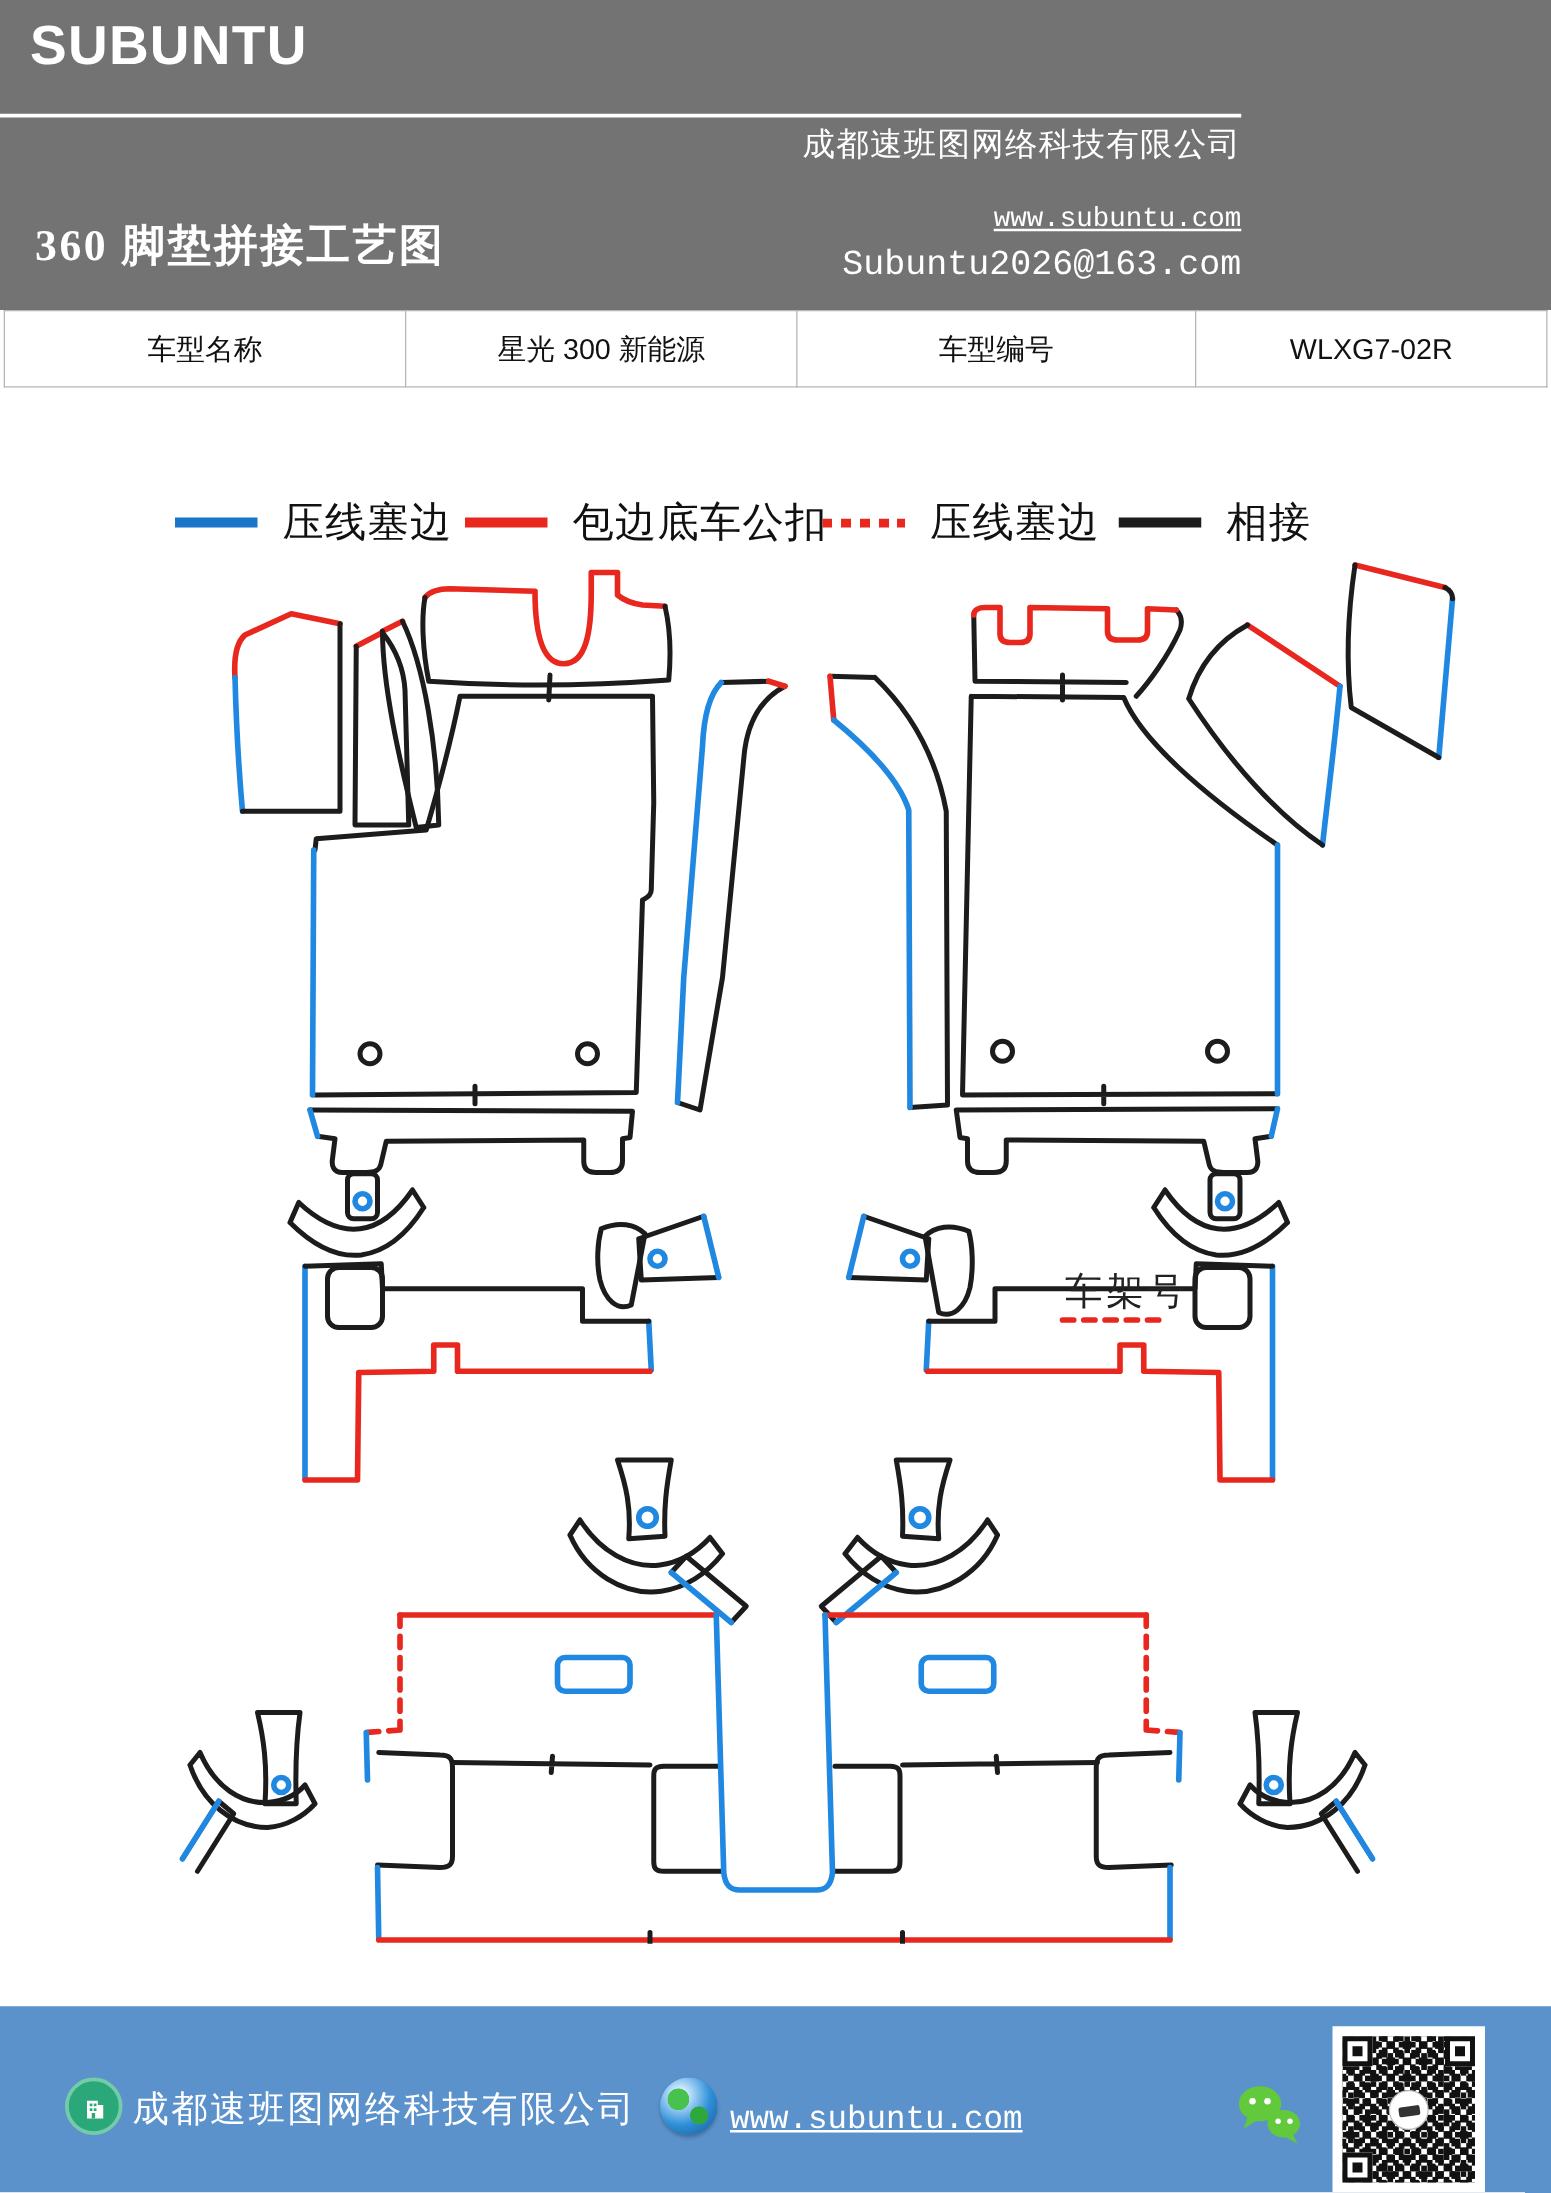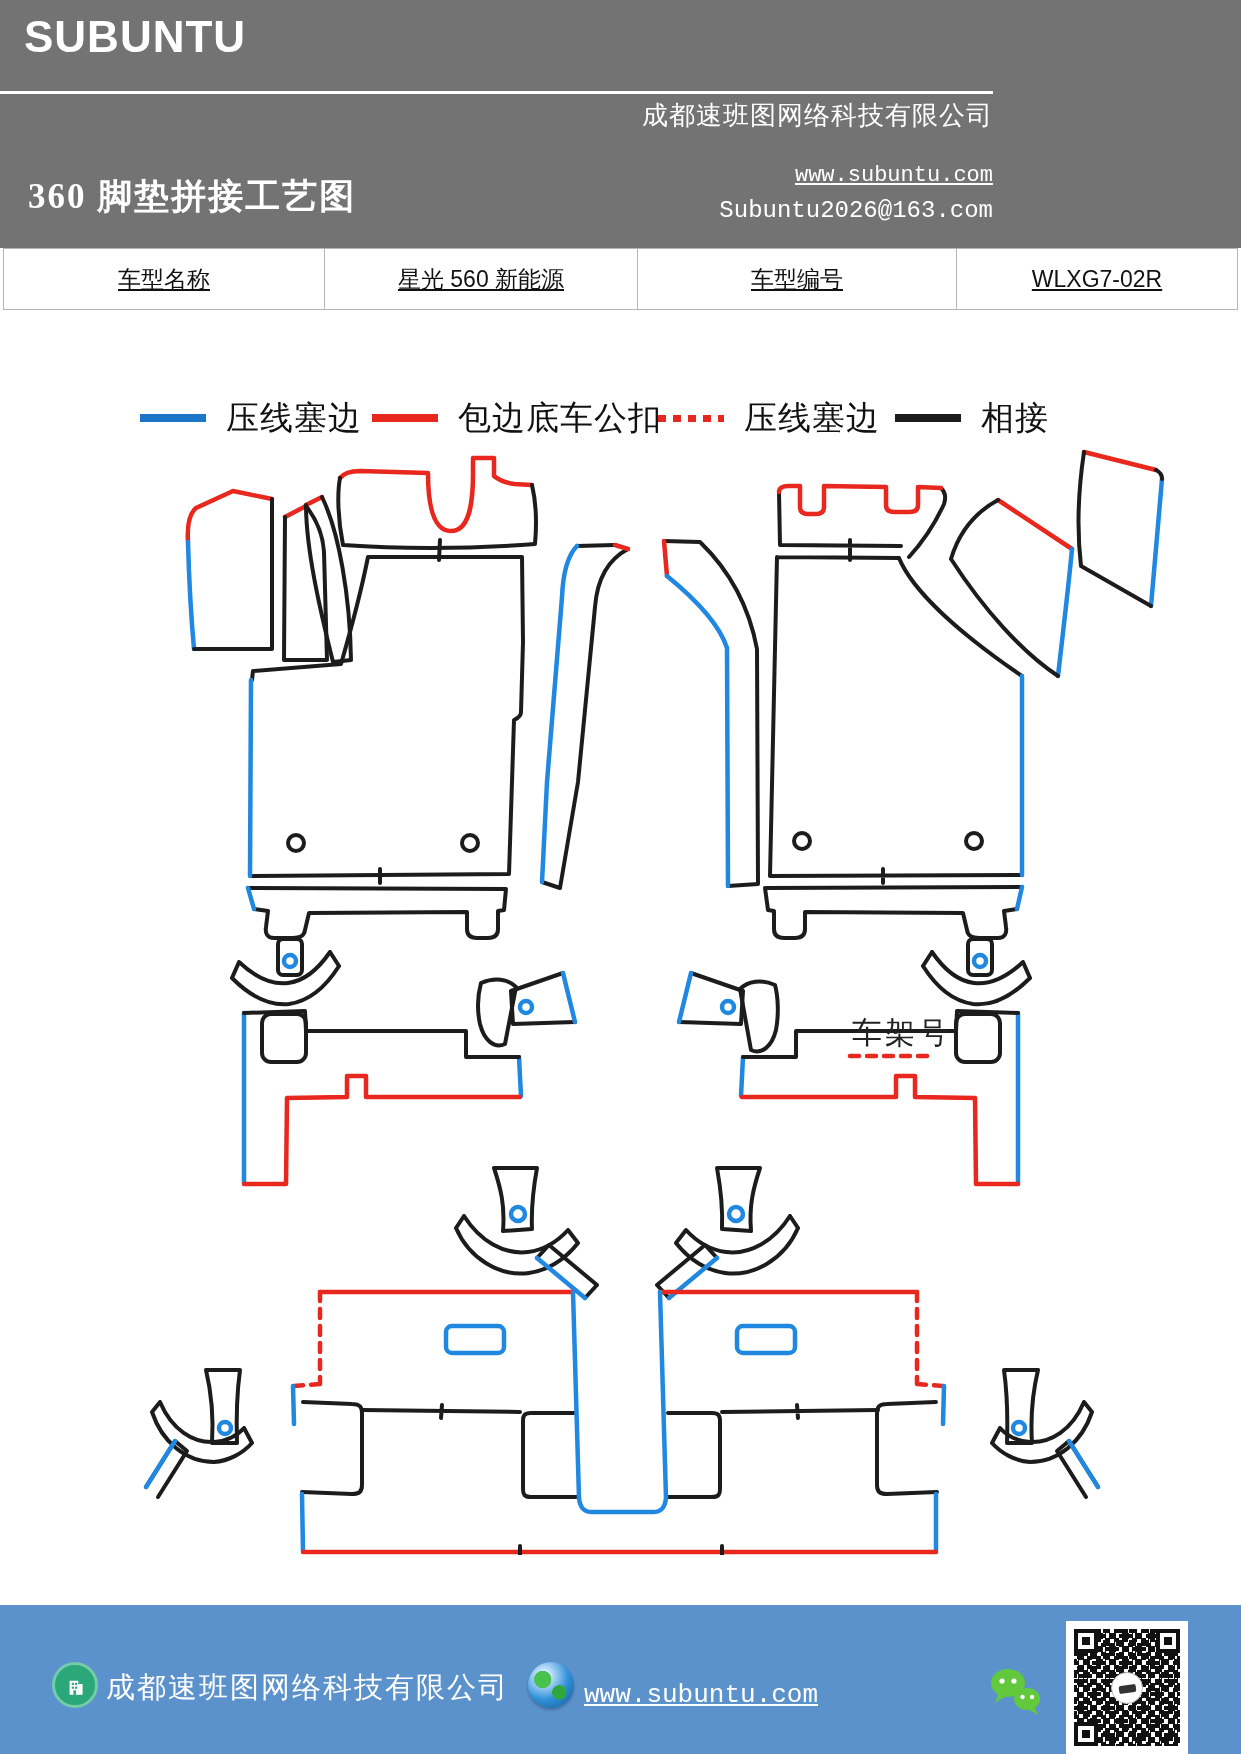--- a/index.html
+++ b/index.html
@@ -8,26 +8,26 @@
   
   .header{position:absolute;left:0;top:0;width:1241px;height:248px;background:#737373;}
   .logo{position:absolute;left:24px;top:12px;font-size:44px;font-weight:800;color:#fff;
         letter-spacing:1px;font-family:"Liberation Sans",sans-serif;}
   .hline{position:absolute;left:0;top:91px;width:993px;height:3px;background:#fff;}
   .doc-title{position:absolute;left:28px;top:132px;font-size:35px;font-weight:600;color:#fff;
         font-family:"Liberation Serif",serif;letter-spacing:2px;margin-top:41px;}
   .head-right{position:absolute;top:98px;right:248px;text-align:right;color:#fff;}
   .head-company{font-size:26px;font-family:"Liberation Serif",serif;letter-spacing:1px;margin-bottom:30px;}
   .head-site{font-size:22px;font-family:"Liberation Mono",monospace;text-decoration:underline;margin-bottom:9px;}
-  .head-mail{font-size:24px;font-family:"Liberation Mono",monospace;}
+  .head-mail{font-size:28px;font-family:"Liberation Mono",monospace;}
   .sop{position:absolute;left:1038px;top:70px;font-size:80px;font-weight:800;color:#fff;letter-spacing:3px;}
   
   .info-table{position:absolute;left:3px;top:248px;width:1235px;border-collapse:collapse;table-layout:fixed;}
   .info-table td{border:1px solid #b5b5b5;height:58px;text-align:center;vertical-align:middle;
-        font-size:23px;color:#111;background:#fff;text-decoration:underline;}
+        font-size:23px;color:#111;background:#fff;}
   .c1{width:318px}.c2{width:310px}.c3{width:316px}.c4{width:auto}
   
   .legend-item{position:absolute;top:402px;display:flex;align-items:center;height:32px;}
   .sw{width:66px;height:8px;margin-right:20px;flex:0 0 auto;}
   .sw-blue{background:#1b75c8;}
   .sw-red{background:#e8281e;}
   .sw-dash{height:7px;background:repeating-linear-gradient(90deg,#e8281e 0 8px,transparent 8px 15px);}
   .sw-black{background:#1c1c1c;}
   .legend-label{font-size:33px;color:#111;letter-spacing:1px;}
   
@@ -77,21 +77,21 @@
       <div class="head-company">成都速班图网络科技有限公司</div>
       <div class="head-site">www.subuntu.com</div>
       <div class="head-mail">Subuntu2026@163.com</div>
     </div>
   </div>
 
   <table class="info-table">
     <tbody>
         <tr>
       <td class="c1">车型名称</td>
-      <td class="c2">星光 560 新能源</td>
+      <td class="c2">星光 300 新能源</td>
       <td class="c3">车型编号</td>
       <td class="c4">WLXG7-02R</td>
     </tr>
   </tbody>
     </table>
 
   <div class="legend-item" style="left:140px">
     <div class="sw sw-blue"></div>
     <div class="legend-label">压线塞边</div>
   </div>

